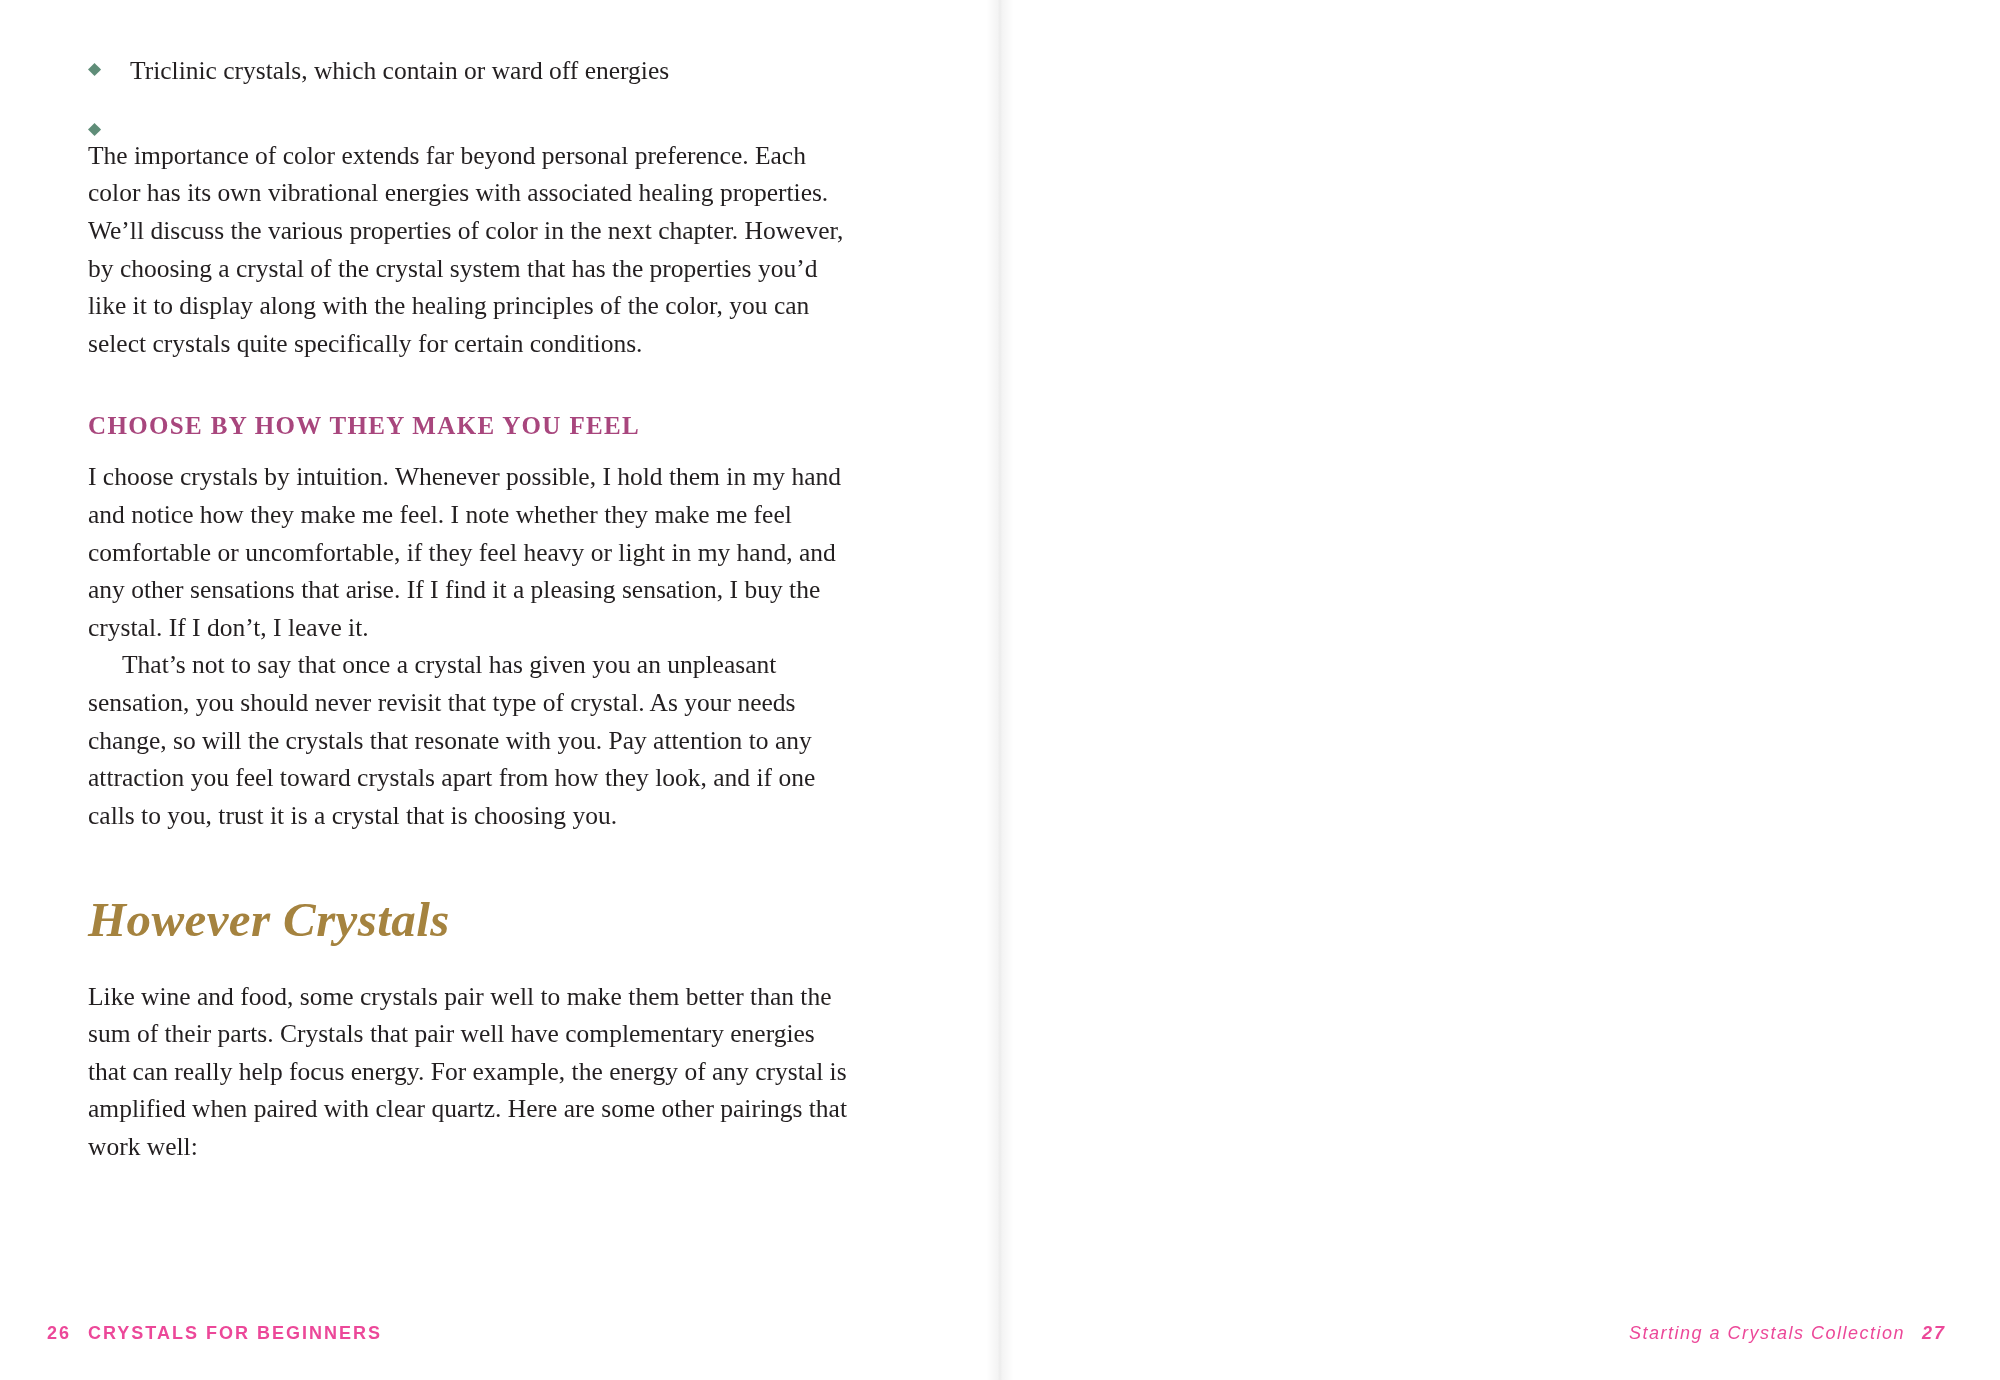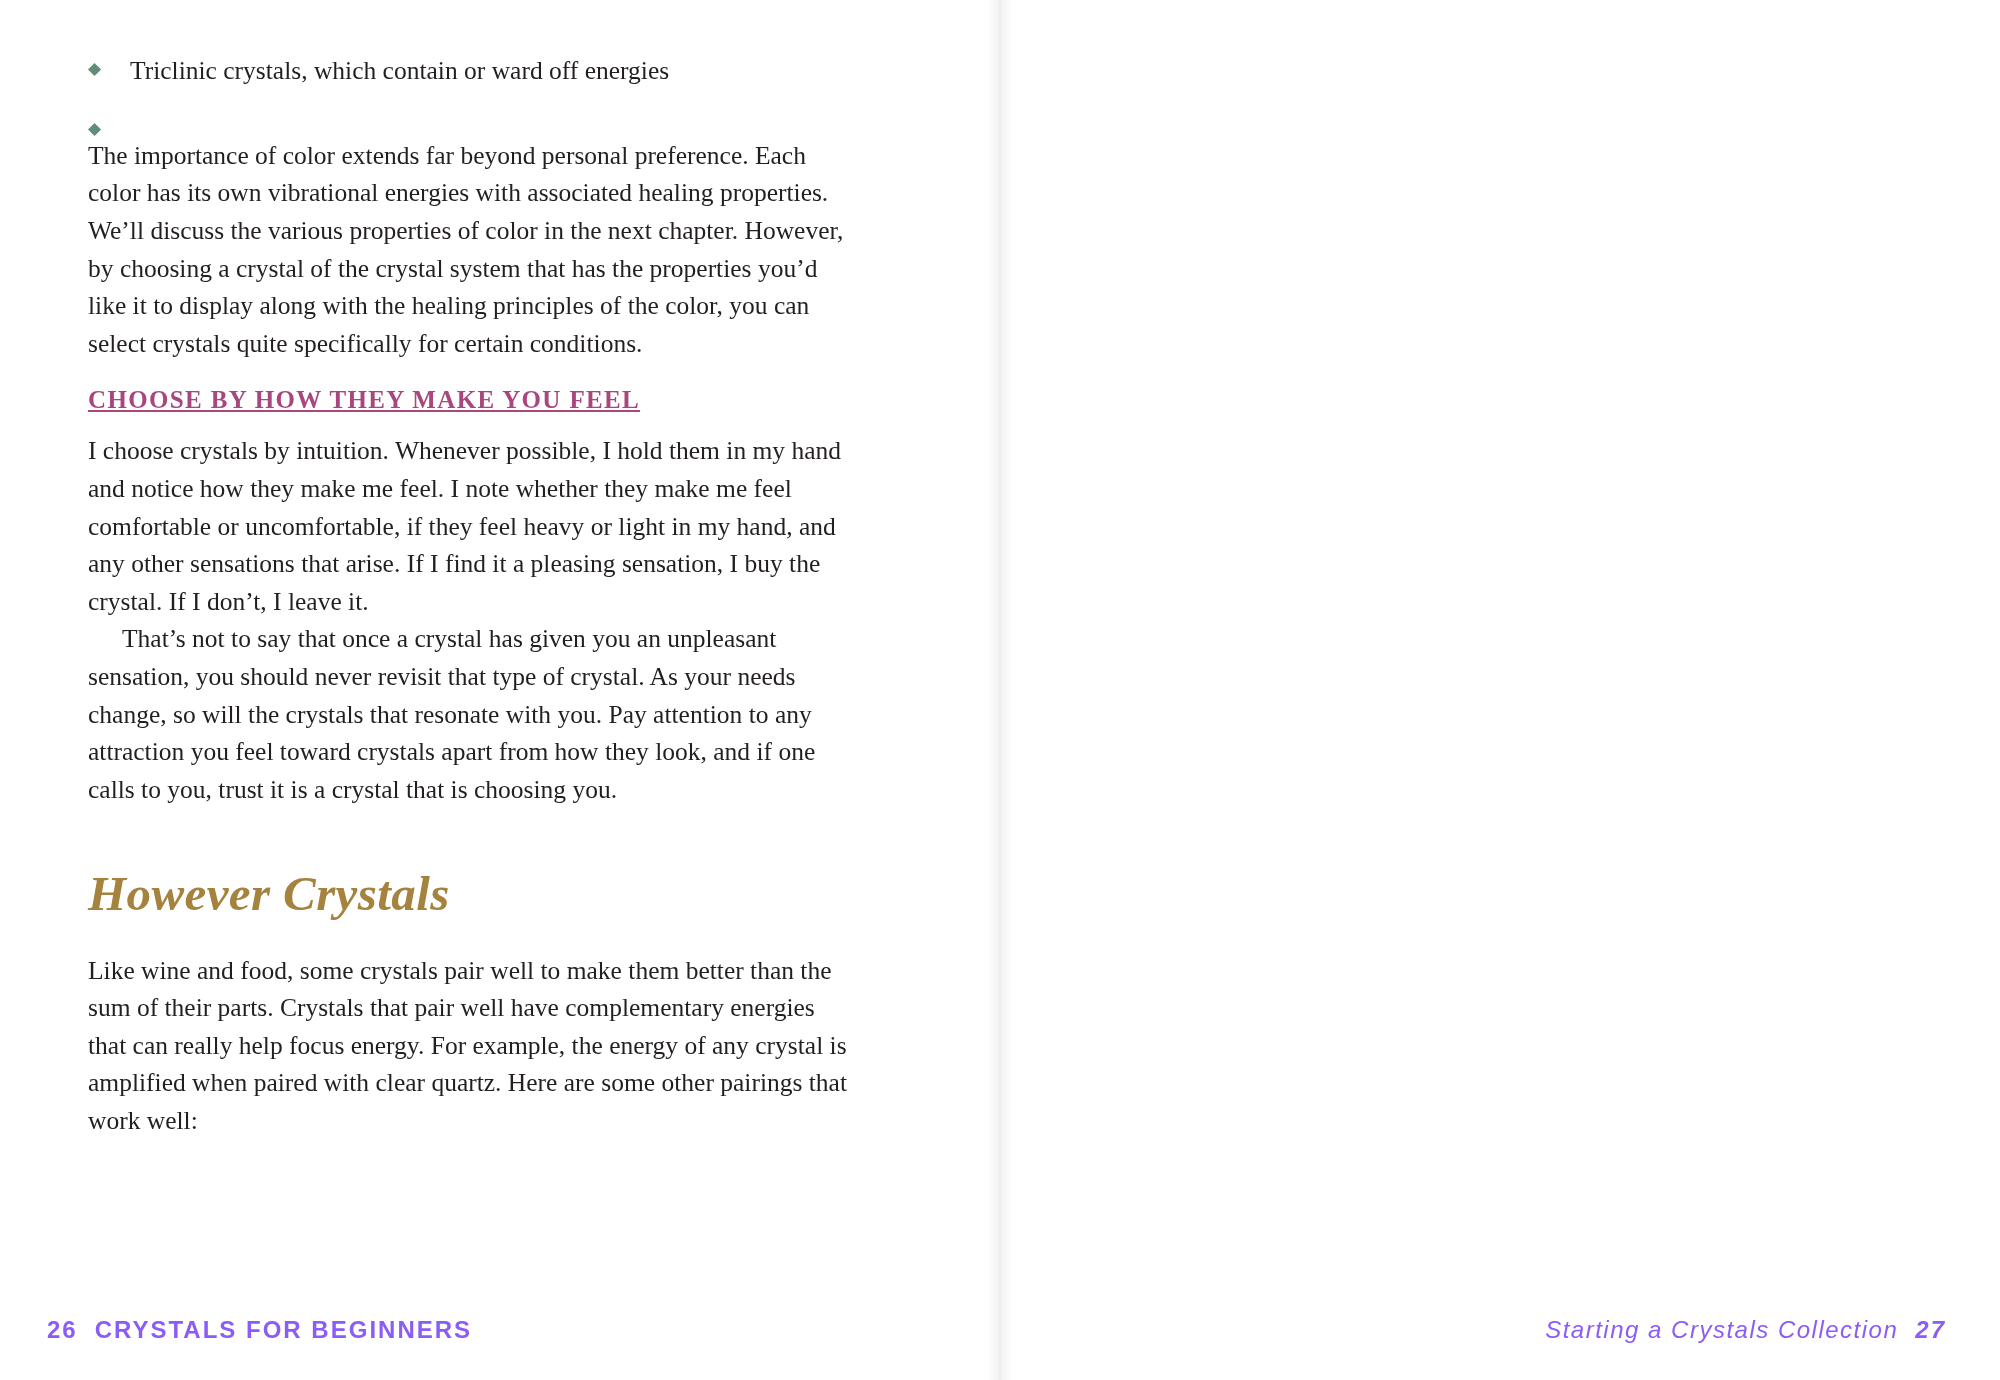--- a/index.html
+++ b/index.html
@@ -74,21 +74,21 @@
   }
 
   h2.sub-head {
     font-size: 25px;
     letter-spacing: 1.35px;
     font-weight: bold;
     color: #a8467d;
     margin: 0 0 18px 0;
     font-family: "Liberation Serif", "DejaVu Serif", serif;
   }
-  h2.sub-head.second { margin-top: 24px; text-decoration: underline; }
+  h2.sub-head.second { margin-top: 50px; }
 
   p.body {
     font-size: 25.5px;
     line-height: 1.475;
     margin: 16px 0 0 0;
     text-align: left;
     color: #231f20;
   }
   p.body + p.body { text-indent: 34px; margin-top: 0; }
 
@@ -100,23 +100,23 @@
     color: #a5833f;
     margin: 56px 0 30px 0;
     letter-spacing: 0.4px;
   }
 
   
   .footer {
     position: absolute;
     bottom: 36px;
     font-family: "Liberation Sans", "DejaVu Sans", sans-serif;
-    font-size: 24px;
+    font-size: 18px;
     letter-spacing: 2.0px;
-    color: #8b5cf6;
+    color: #ec4899;
   }
   .footer-left { left: 47px; }
   .footer-right { right: 54px; font-style: italic; }
   .footer .folio { font-weight: 600; }
   .footer-left .label { margin-left: 17px; font-weight: 600; }
   .footer-right .label { margin-right: 17px; letter-spacing: 1.5px; }
 </style>
 </head>
 <body>
 

